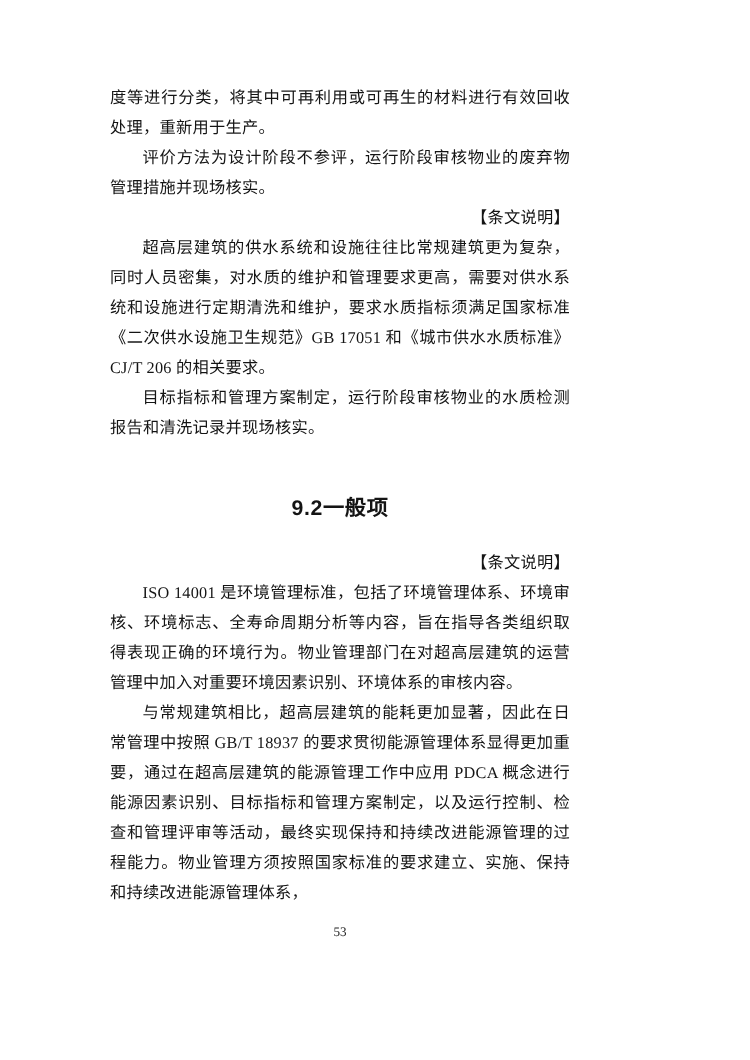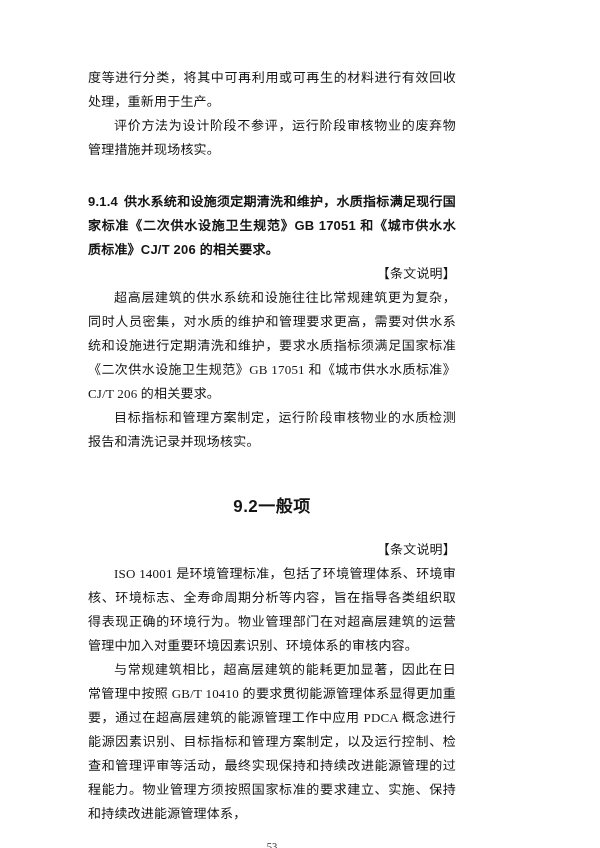--- a/index.html
+++ b/index.html
@@ -69,36 +69,33 @@
 </style>
 </head>
 <body>
 
 <div class="page">
 
   <p class="body">度等进行分类，将其中可再利用或可再生的材料进行有效回收处理，重新用于生产。</p>
 
   <p class="indent">评价方法为设计阶段不参评，运行阶段审核物业的废弃物管理措施并现场核实。</p>
 
-  <p class="clause-heading clause-first">
-    <span class="clause-number">9.1.4</span><span>供水系统和设施须定期清洗和维护，水质指标满足现行国家标准《二次供水设施卫生规范》GB 17051 和《城市供水水质标准》CJ/T 206 的相关要求。</span>
-  </p>
 
   <p class="explain-label">【条文说明】</p>
 
   <p class="indent">超高层建筑的供水系统和设施往往比常规建筑更为复杂，同时人员密集，对水质的维护和管理要求更高，需要对供水系统和设施进行定期清洗和维护，要求水质指标须满足国家标准《二次供水设施卫生规范》GB 17051 和《城市供水水质标准》CJ/T 206 的相关要求。</p>
 
   <p class="indent">目标指标和管理方案制定，运行阶段审核物业的水质检测报告和清洗记录并现场核实。</p>
 
   <h2 class="section-heading">
     <span class="section-number">9.2</span><span>一般项</span>
   </h2>
 
 
   <p class="explain-label">【条文说明】</p>
 
   <p class="indent">ISO 14001 是环境管理标准，包括了环境管理体系、环境审核、环境标志、全寿命周期分析等内容，旨在指导各类组织取得表现正确的环境行为。物业管理部门在对超高层建筑的运营管理中加入对重要环境因素识别、环境体系的审核内容。</p>
 
-  <p class="indent">与常规建筑相比，超高层建筑的能耗更加显著，因此在日常管理中按照 GB/T 10410 的要求贯彻能源管理体系显得更加重要，通过在超高层建筑的能源管理工作中应用 PDCA 概念进行能源因素识别、目标指标和管理方案制定，以及运行控制、检查和管理评审等活动，最终实现保持和持续改进能源管理的过程能力。物业管理方须按照国家标准的要求建立、实施、保持和持续改进能源管理体系，</p>
+  <p class="indent">与常规建筑相比，超高层建筑的能耗更加显著，因此在日常管理中按照 GB/T 18937 的要求贯彻能源管理体系显得更加重要，通过在超高层建筑的能源管理工作中应用 PDCA 概念进行能源因素识别、目标指标和管理方案制定，以及运行控制、检查和管理评审等活动，最终实现保持和持续改进能源管理的过程能力。物业管理方须按照国家标准的要求建立、实施、保持和持续改进能源管理体系，</p>
 
   <div class="page-number">53</div>
 
 </div>
 
 </body></html>

